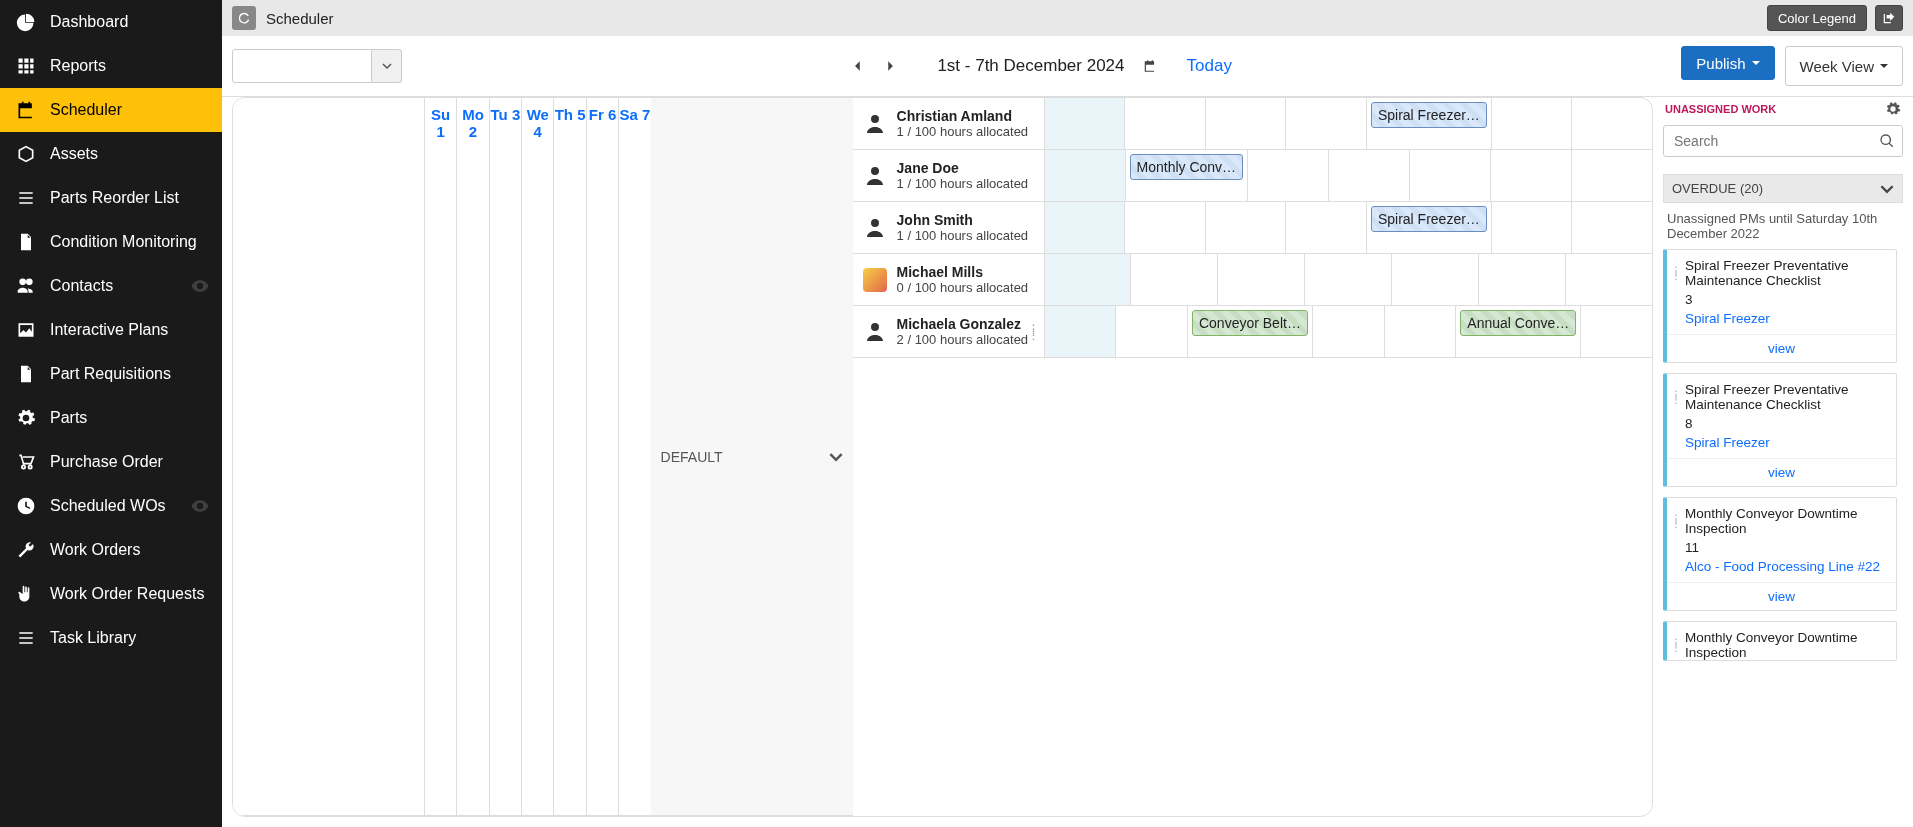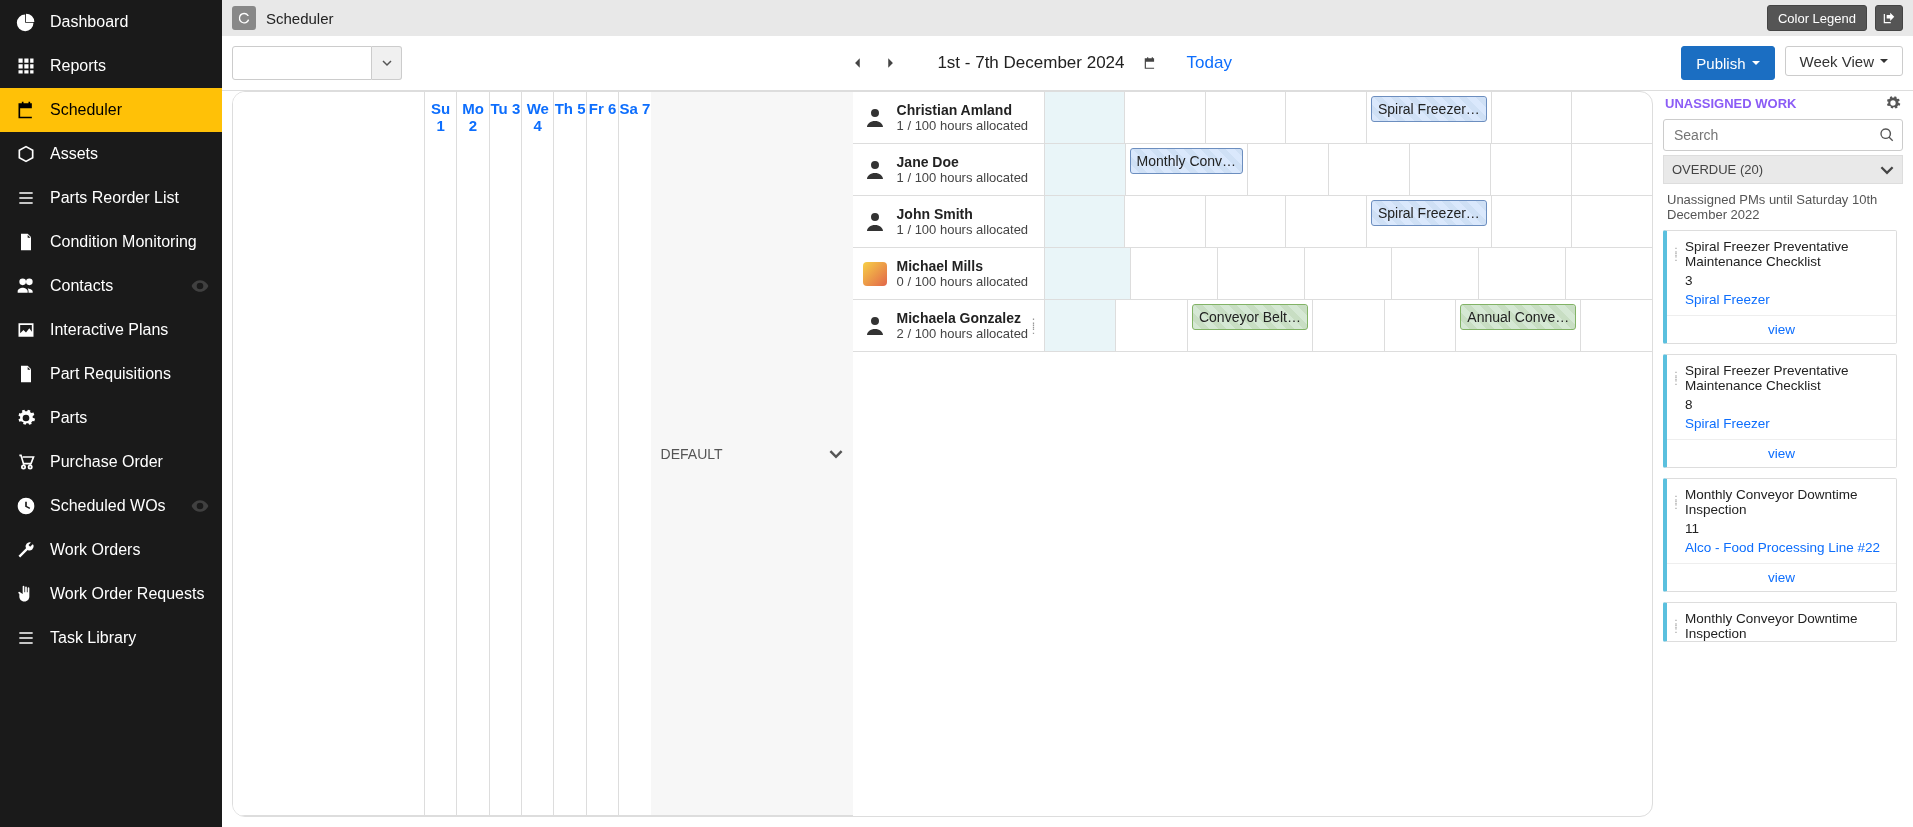--- a/index.html
+++ b/index.html
@@ -46,21 +46,21 @@
   .toolbar select{appearance:none;border:1px solid #ccc;background:#fff;height:34px;width:140px;padding:0 10px;font-size:14px;border-top-left-radius:3px;border-bottom-left-radius:3px;}
   .toolbar .sel-btn{width:30px;border:1px solid #ccc;border-left:none;background:#f0f0f0;border-top-right-radius:3px;border-bottom-right-radius:3px;display:flex;align-items:center;justify-content:center;}
   .toolbar .nav{margin-left:auto;margin-right:auto;display:flex;align-items:center;gap:18px;}
   .toolbar .nav svg{width:14px;height:14px;fill:#444;cursor:pointer;}
   .toolbar .range{font-size:17px;color:#222;margin-left:22px;}
   .toolbar .cal-icon{width:18px;height:18px;fill:#666;cursor:pointer;}
   .toolbar .today{color:var(--link-blue);font-size:17px;cursor:pointer;margin-left:12px;}
   .toolbar .right-btns{display:flex;gap:10px;}
   .btn-primary{background:var(--blue);color:#fff;border:1px solid var(--blue);height:34px;padding:0 14px;font-size:15px;border-radius:3px;cursor:pointer;display:flex;align-items:center;gap:6px;}
   .btn-primary .caret,.btn-light .caret{border:4px solid transparent;border-top-color:currentColor;display:inline-block;margin-top:4px;}
-  .btn-light{background:#fff;color:#333;border:1px solid #ccc;height:30px;padding:0 14px;font-size:15px;border-radius:3px;cursor:pointer;display:flex;align-items:center;gap:6px;}
+  .btn-light{background:#fff;color:#333;border:1px solid #ccc;height:40px;padding:0 14px;font-size:15px;border-radius:3px;cursor:pointer;display:flex;align-items:center;gap:6px;}
   
   .content{flex:1;display:flex;min-height:0;padding:0 10px 10px 10px;gap:10px;}
   .grid-wrap{flex:1;display:flex;border:1px solid var(--border);border-radius:13px;overflow:hidden;min-width:0;}
   .grid-head{display:flex;border-bottom:1px solid var(--border);background:#fff;}
   .grid-head .res-col{width:192px;flex:0 0 192px;border-right:1px solid var(--border);}
   .grid-head .day{flex:1;text-align:center;color:var(--link-blue);font-weight:bold;padding:8px 0;border-right:1px solid var(--border);font-size:15px;}
   .grid-head .day:last-child{border-right:none;}
   
   .group-hdr{display:flex;align-items:center;padding:6px 10px;background:#f7f7f7;border-bottom:1px solid var(--border);color:#555;font-size:14px;position:relative;}
   .group-hdr .chev{position:absolute;right:10px;}
@@ -79,23 +79,23 @@
   .row .cell{flex:1;border-right:1px solid var(--border);position:relative;padding:4px;}
   .row .cell:last-child{border-right:none;}
   .row .cell.sunday{background:var(--sunday-bg);}
   .task{font-size:14px;padding:4px 6px;border-radius:3px;white-space:nowrap;overflow:hidden;text-overflow:ellipsis;cursor:pointer;}
   .task.green{background:repeating-linear-gradient(45deg,var(--schedule-green),var(--schedule-green) 6px,#c8dec3 6px,#c8dec3 12px);border:1px solid var(--schedule-green-border);}
   .task.blue{background:repeating-linear-gradient(45deg,var(--schedule-blue),var(--schedule-blue) 6px,#cfe0f5 6px,#cfe0f5 12px);border:1px solid var(--schedule-blue-border);}
   
   .grid-scroll{height:16px;background:#f1f1f1;border-top:1px solid var(--border);}
   
   .panel{width:240px;flex:0 0 240px;display:flex;flex-direction:column;}
-  .panel-hdr{display:flex;align-items:center;justify-content:space-between;color:#8b5cf6;font-weight:bold;font-size:13px;padding:4px 2px 8px 2px;}
+  .panel-hdr{display:flex;align-items:center;justify-content:space-between;color:#be185d;font-weight:bold;font-size:11px;padding:4px 2px 8px 2px;}
   .panel-hdr svg{width:16px;height:16px;fill:#555;cursor:pointer;}
-  .panel .search{position:relative;margin-bottom:4px;}
+  .panel .search{position:relative;margin-bottom:17px;}
   .panel .search input{width:100%;height:32px;border:1px solid #ccc;border-radius:3px;padding:0 30px 0 10px;font-size:14px;}
   .panel .search svg{position:absolute;right:8px;top:8px;width:16px;height:16px;fill:#555;}
   .section-hdr{background:#e9e9e9;display:flex;align-items:center;justify-content:space-between;padding:6px 8px;font-size:13px;color:#444;border:1px solid #ddd;}
   .section-hdr svg{width:14px;height:14px;fill:#444;}
   .panel .note{font-size:13px;color:#555;padding:8px 4px;}
   .cards{flex:1;overflow-y:scroll;padding-right:6px;display:flex;flex-direction:column;gap:10px;}
   .card{border:1px solid #ddd;border-left:4px solid var(--card-accent);border-radius:2px;padding:8px 10px 0 18px;position:relative;font-size:13.5px;}
   .card .handle{position:absolute;left:4px;top:18px;color:#999;line-height:5px;font-size:10px;cursor:grab;}
   .card .title{color:#222;}
   .card .num{color:#222;margin-top:4px;}

